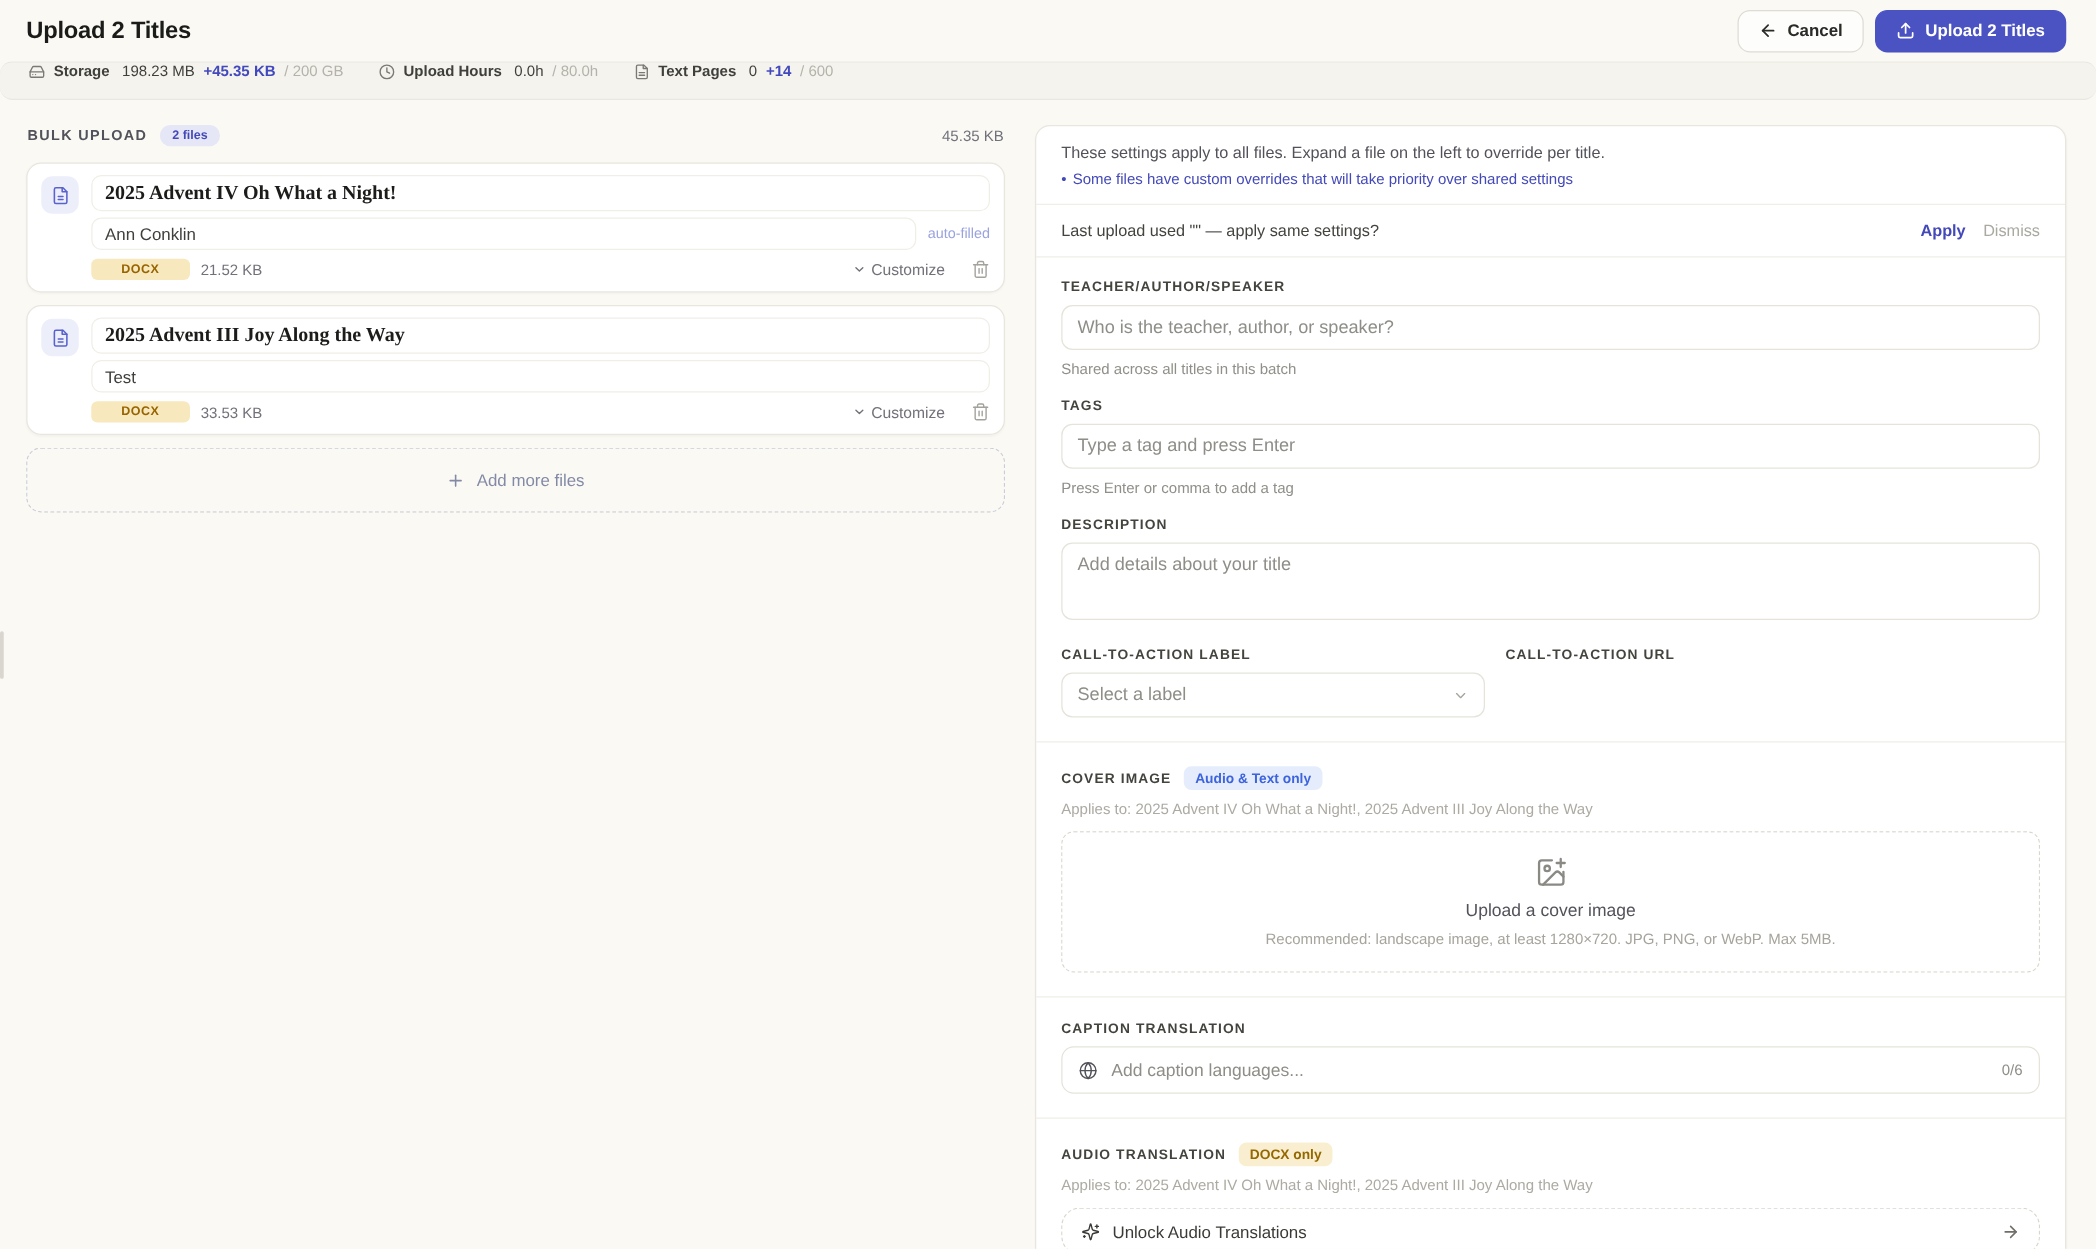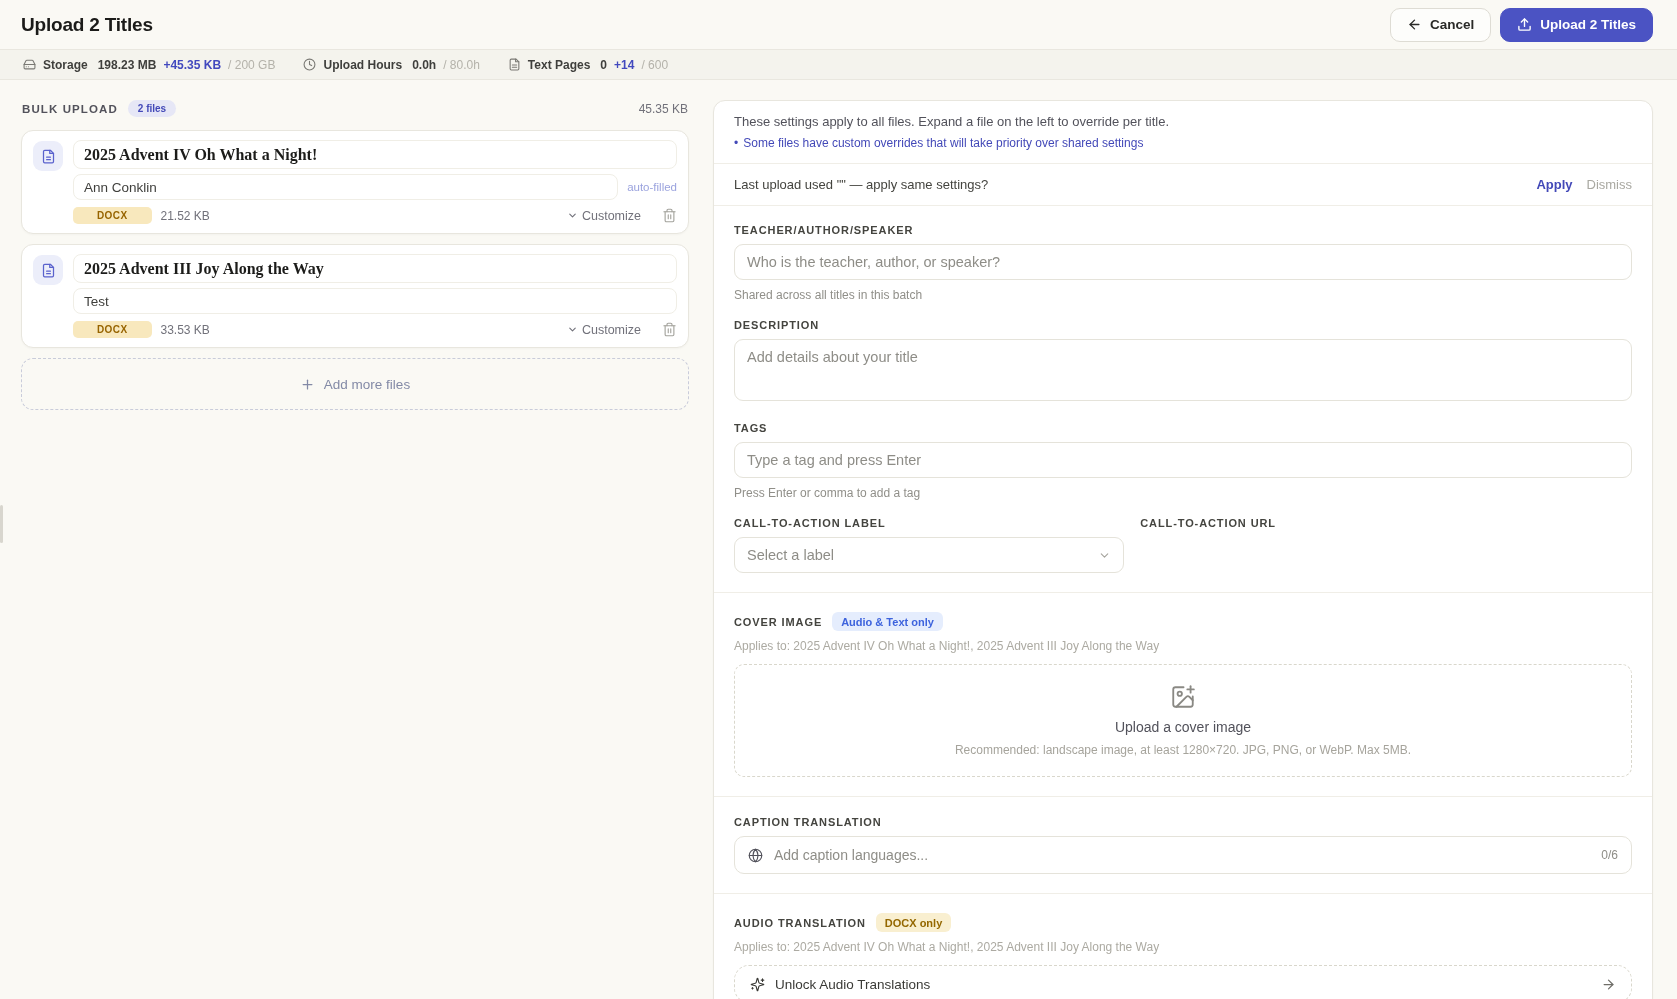--- a/index.html
+++ b/index.html
@@ -15,31 +15,31 @@
 
   
   .page-header { display:flex; align-items:center; justify-content:space-between; padding:8px 24px 8px 21px; height:49px; }
   .page-title { font-size:19px; font-weight:700; color:#1B1B19; margin:0; letter-spacing:-0.2px; }
   .header-actions { display:flex; align-items:center; gap:9px; }
   .btn { display:inline-flex; align-items:center; gap:8px; height:34px; padding:0 16px; border-radius:10px; font-size:13.5px; font-weight:600; cursor:pointer; font-family:inherit; }
   .btn-secondary { background:#FDFDFB; border:1px solid #DEDCD4; color:#2A2A27; }
   .btn-primary { background:#4B53C3; border:1px solid #4B53C3; color:#FFFFFF; }
 
   
-  .stats-bar { height:31px; background:#F4F3ED; border-top:1px solid #E9E7DF; border-bottom:1px solid #E9E7DF; display:flex; align-items:center; gap:28px; padding:0 23px; }
+  .stats-bar { height:31px; background:#F4F3ED; border-top:1px solid #E9E7DF; border-bottom:1px solid #E9E7DF; display:flex; align-items:flex-start; gap:28px; padding:0 23px;border-radius:10px; }
   .stat { display:flex; align-items:center; gap:7px; font-size:12px; }
   .stat .s-icon { color:#7A7974; display:flex; }
   .stat .s-label { font-weight:700; color:#3F3F3C; margin-right:3px; }
-  .stat .s-used { font-weight:700; color:#3F3F3C; }
+  .stat .s-used { font-weight:400; color:#3F3F3C; }
   .stat .s-delta { font-weight:600; color:#4249BE; }
   .stat .s-total { color:#B4B2AA; }
 
   
   .content { display:flex; align-items:flex-start; padding:20px 24px 0 21px; gap:24px; }
-  .left-col { width:668px; flex:none; }
+  .left-col { width:783px; flex:none; }
   .right-col { flex:1; }
 
   
   .panel-head { display:flex; align-items:center; margin:0 0 13px 0; padding:0 1px; }
   .panel-title { font-size:11.5px; font-weight:700; letter-spacing:1.1px; color:#52525B; }
   .files-badge { margin-left:10px; font-size:10px; font-weight:600; color:#4349B8; background:#E6E7F6; border-radius:999px; padding:3px 10px; }
   .total-size { margin-left:auto; font-size:12px; color:#71717A; }
 
   .file-card { background:#FFFFFF; border:1px solid #E8E6DE; border-radius:12px; padding:9px 11px; margin-bottom:10px; display:flex; gap:10px; box-shadow:0 1px 2px rgba(20,20,10,.03); }
   .file-icon-chip { width:30px; height:30px; border-radius:9px; background:#ECEEFA; display:flex; align-items:center; justify-content:center; color:#5A62CD; flex:none; margin-top:1px; }
@@ -289,28 +289,28 @@
 
     <div class="form">
 
       <div class="field field-first">
         <div class="field-label">TEACHER/AUTHOR/SPEAKER</div>
         <input class="text-input" type="text" placeholder="Who is the teacher, author, or speaker?" style="">
         <div class="helper">Shared across all titles in this batch</div>
       </div>
 
       <div class="field">
-        <div class="field-label">DESCRIPTION</div>
-        <textarea class="desc-area" placeholder="Add details about your title" style=""></textarea>
-      </div>
-
-      <div class="field">
         <div class="field-label">TAGS</div>
         <input class="text-input" type="text" placeholder="Type a tag and press Enter" style="">
         <div class="helper">Press Enter or comma to add a tag</div>
+      </div>
+
+      <div class="field">
+        <div class="field-label">DESCRIPTION</div>
+        <textarea class="desc-area" placeholder="Add details about your title" style=""></textarea>
       </div>
 
       <div class="cta-grid">
         <div>
           <div class="field-label">CALL-TO-ACTION LABEL</div>
           <div class="select-box">
             <span>Select a label</span>
             <span class="select-chevron">
               <svg width="13" height="13" viewBox="0 0 24 24" fill="none" stroke="currentColor" stroke-width="2" stroke-linecap="round" stroke-linejoin="round">
                   <polyline points="6 9 12 15 18 9"></polyline>

